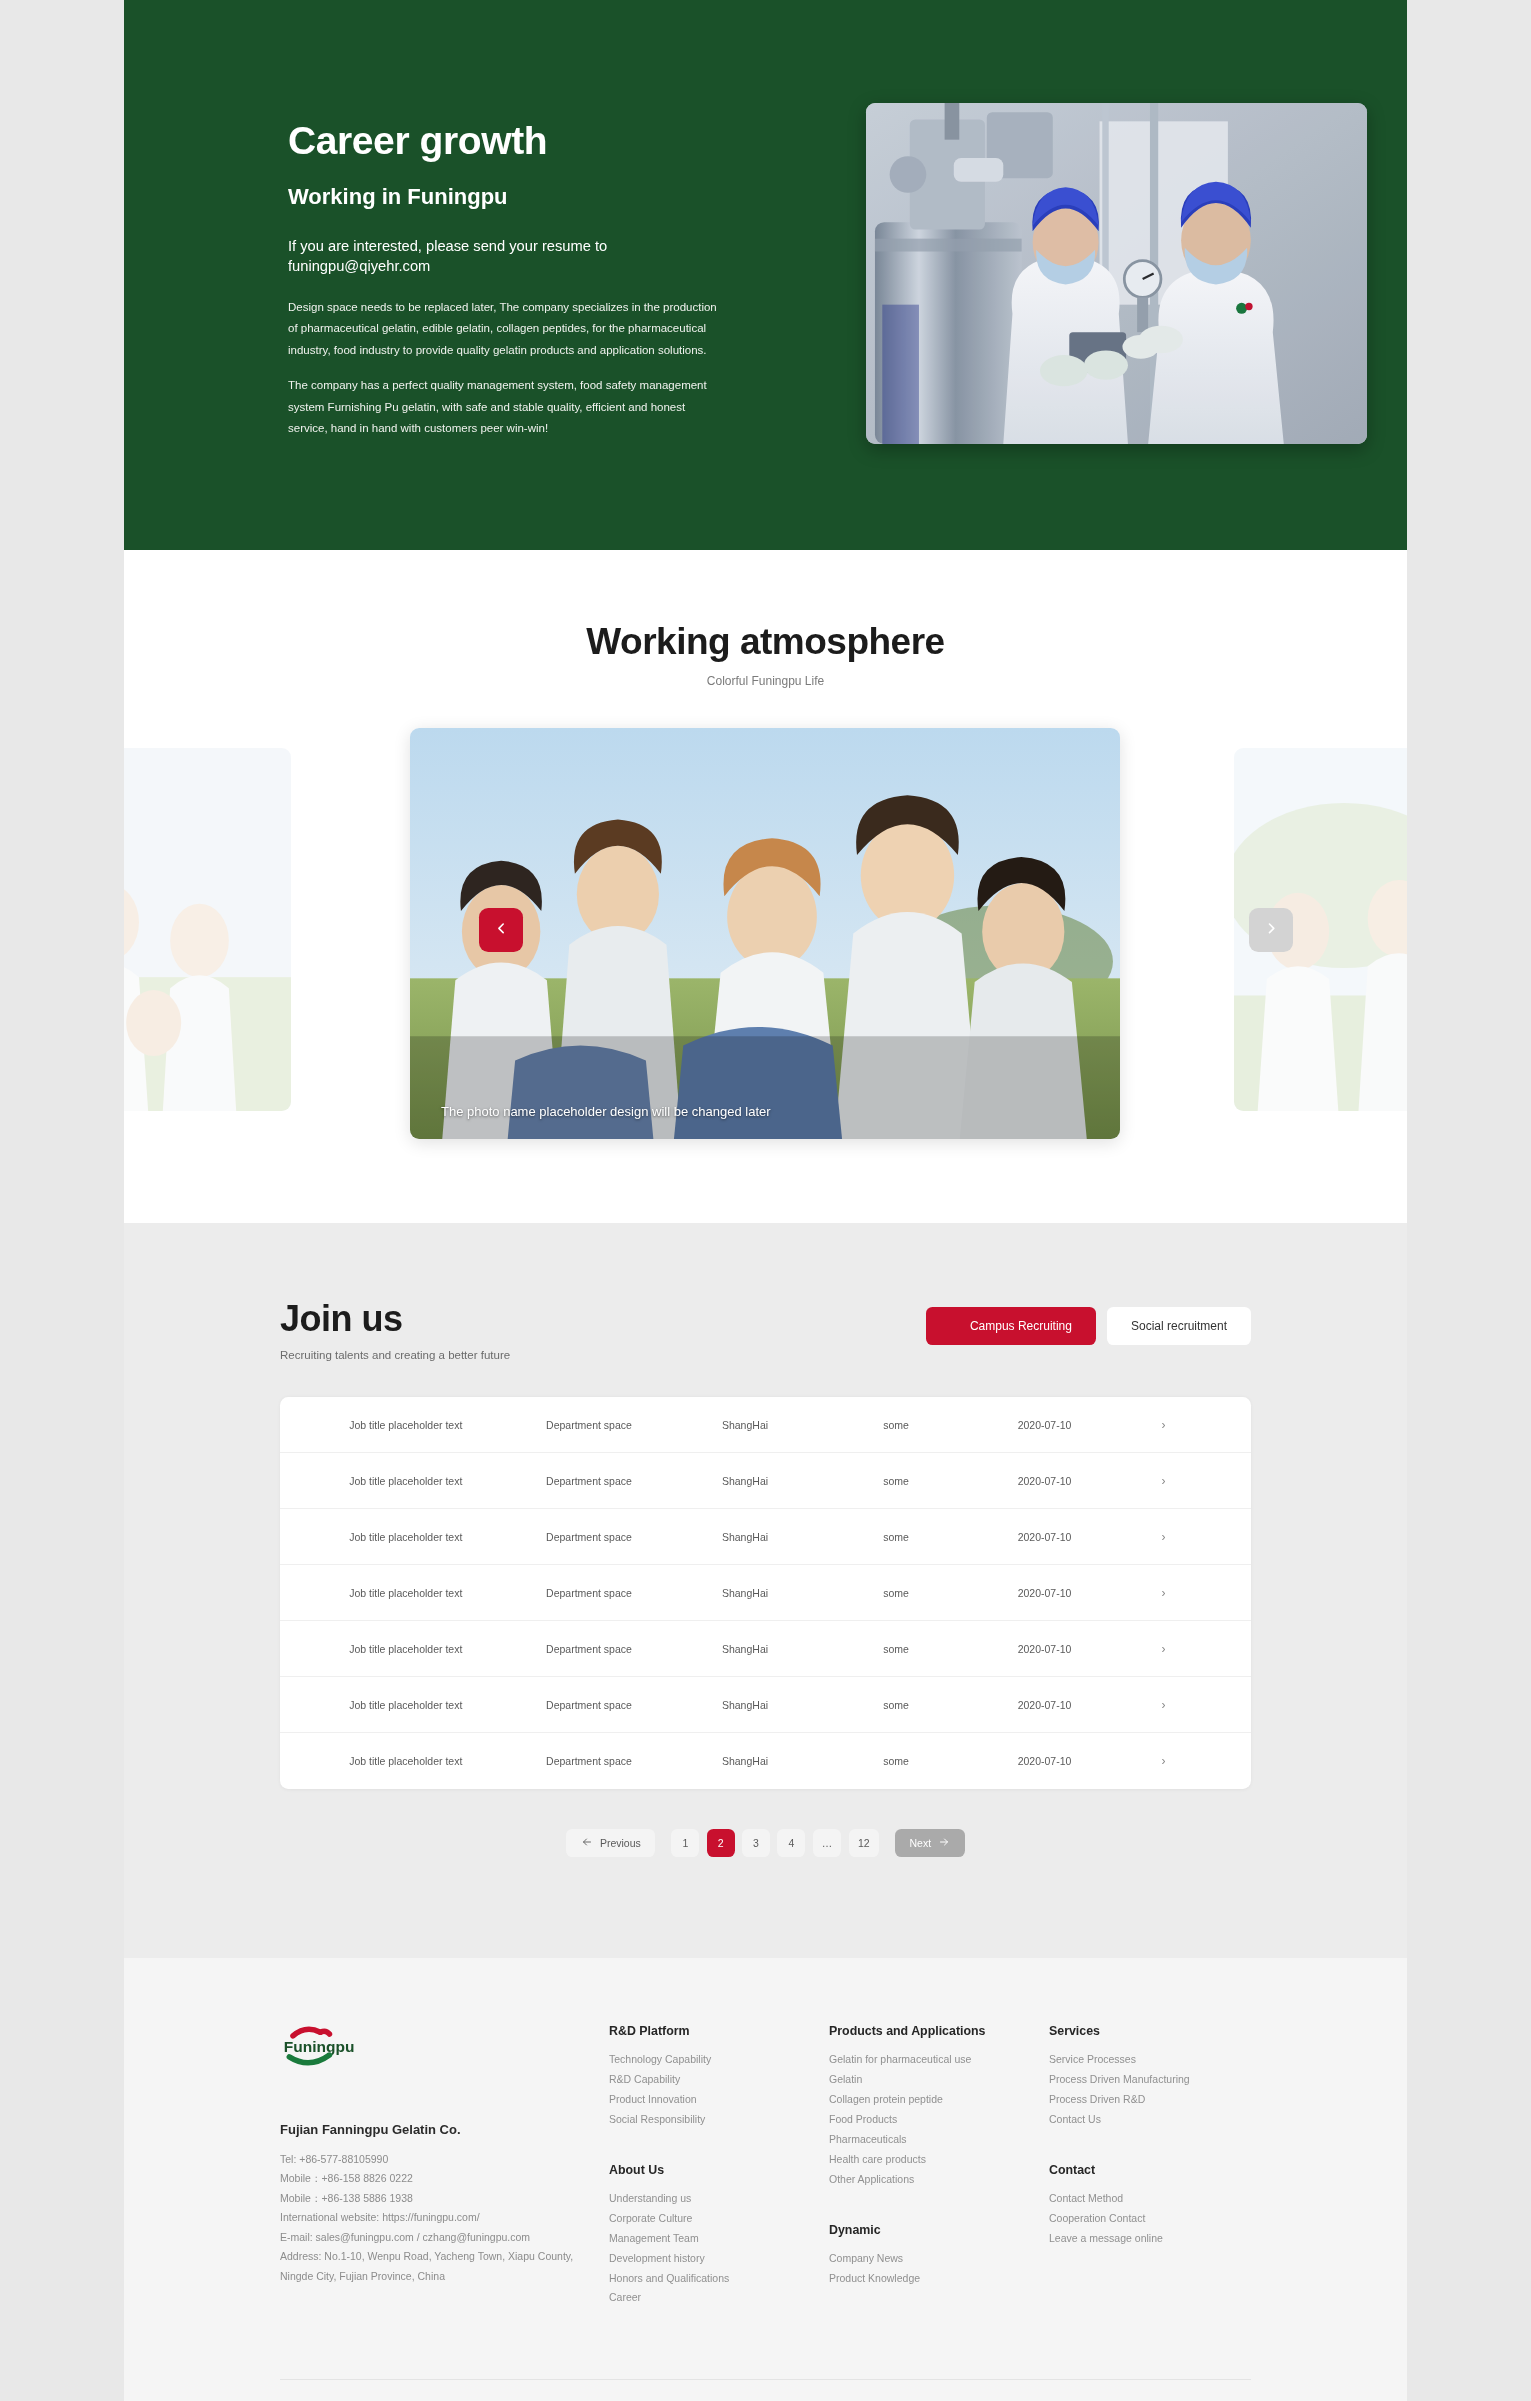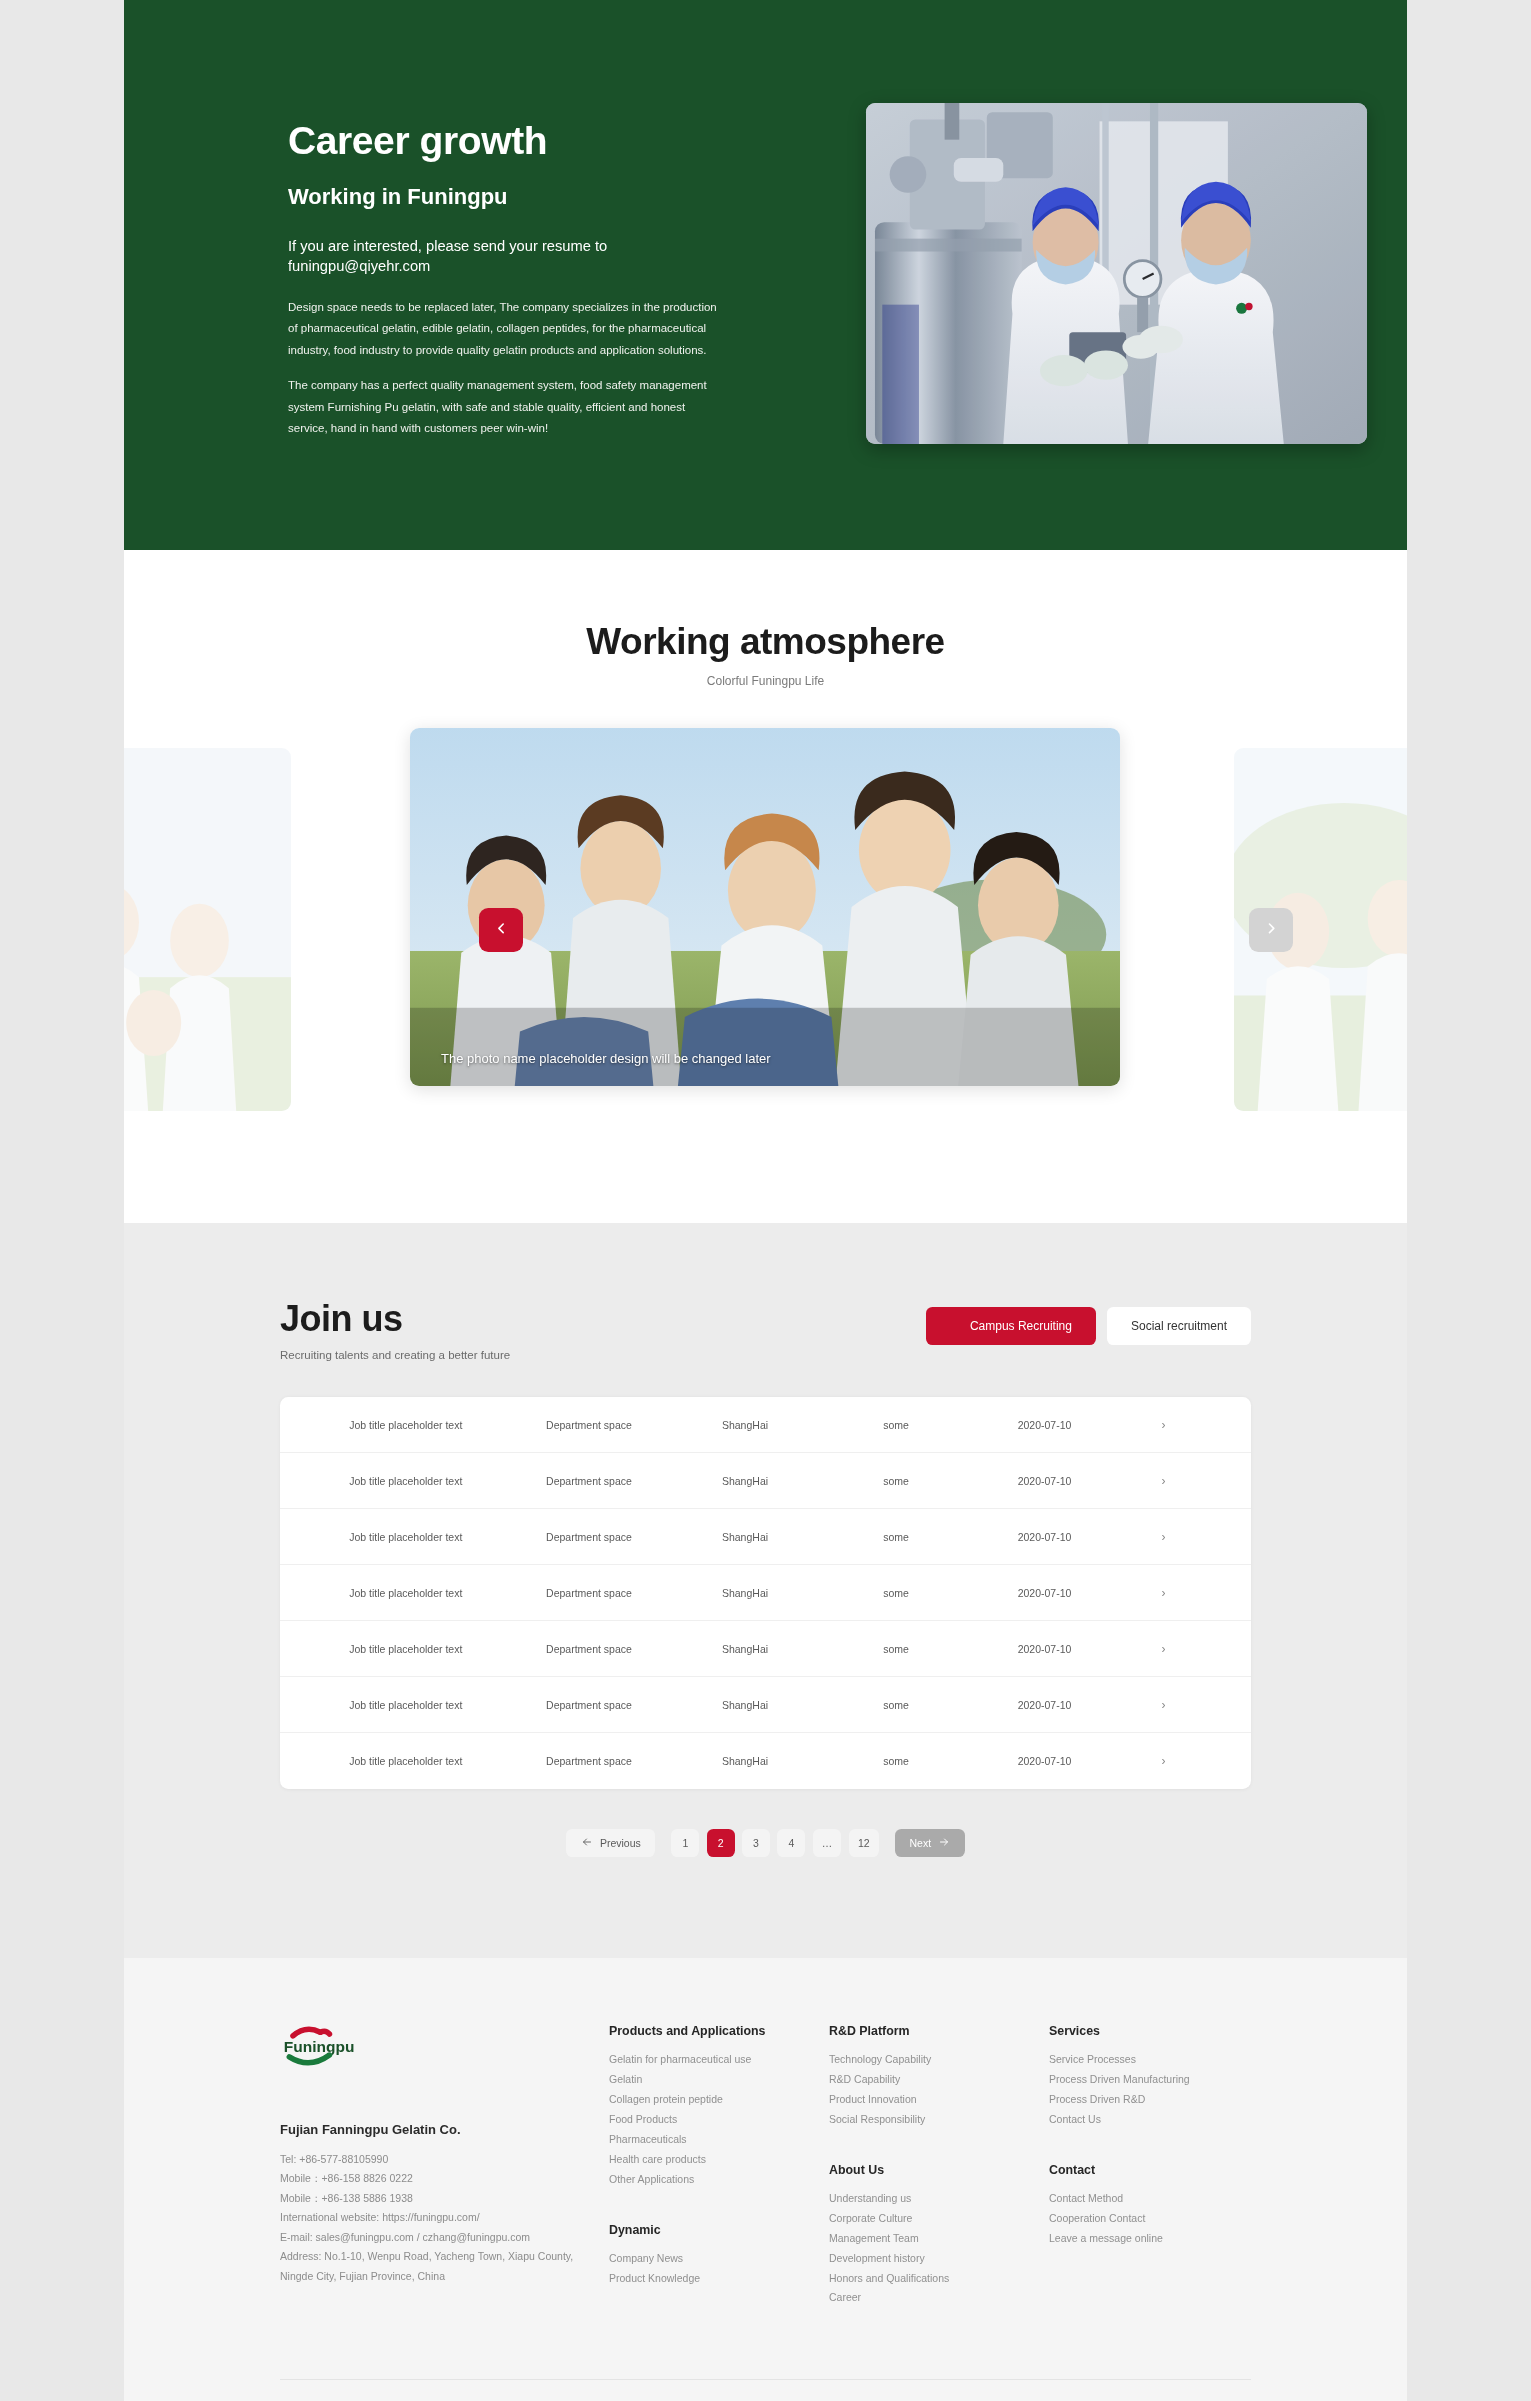--- a/index.html
+++ b/index.html
@@ -101,21 +101,21 @@
   }
   .slide {
     position: absolute;
     top: 0;
     border-radius: 9.2px;
     overflow: hidden;
   }
   .slide.center {
     left: 286px;
     width: 710px;
-    height: 358px;
+    height: 411px;
     z-index: 3;
     box-shadow: 0 3.7px 16.5px rgba(0,0,0,0.12);
   }
   .slide.side {
     top: 20px;
     width: 238px;
     height: 363px;
     z-index: 1;
     opacity: 0.30;
   }
@@ -598,45 +598,45 @@
             <div>Mobile：+86-158 8826 0222</div>
             <div>Mobile：+86-138 5886 1938</div>
             <div>International website: https://funingpu.com/</div>
             <div>E-mail: sales@funingpu.com / czhang@funingpu.com</div>
             <div>Address: No.1-10, Wenpu Road, Yacheng Town, Xiapu County,</div>
             <div>Ningde City, Fujian Province, China</div>
           </div>
       </div>
       <div id="footer-link-columns" style="display:flex;">
           <div class="fcol">
-            <div class="fh">Products and Applications</div>
-            <span class="flink">Gelatin for pharmaceutical use</span>
-            <span class="flink">Gelatin</span>
-            <span class="flink">Collagen protein peptide</span>
-            <span class="flink">Food Products</span>
-            <span class="flink">Pharmaceuticals</span>
-            <span class="flink">Health care products</span>
-            <span class="flink">Other Applications</span>
-            <div class="fh second">Dynamic</div>
-            <span class="flink">Company News</span>
-            <span class="flink">Product Knowledge</span>
-          </div>
-          <div class="fcol">
             <div class="fh">R&amp;D Platform</div>
             <span class="flink">Technology Capability</span>
             <span class="flink">R&amp;D Capability</span>
             <span class="flink">Product Innovation</span>
             <span class="flink">Social Responsibility</span>
             <div class="fh second">About Us</div>
             <span class="flink">Understanding us</span>
             <span class="flink">Corporate Culture</span>
             <span class="flink">Management Team</span>
             <span class="flink">Development history</span>
             <span class="flink">Honors and Qualifications</span>
             <span class="flink">Career</span>
+          </div>
+          <div class="fcol">
+            <div class="fh">Products and Applications</div>
+            <span class="flink">Gelatin for pharmaceutical use</span>
+            <span class="flink">Gelatin</span>
+            <span class="flink">Collagen protein peptide</span>
+            <span class="flink">Food Products</span>
+            <span class="flink">Pharmaceuticals</span>
+            <span class="flink">Health care products</span>
+            <span class="flink">Other Applications</span>
+            <div class="fh second">Dynamic</div>
+            <span class="flink">Company News</span>
+            <span class="flink">Product Knowledge</span>
           </div>
           <div class="fcol last">
             <div class="fh">Services</div>
             <span class="flink">Service Processes</span>
             <span class="flink">Process Driven Manufacturing</span>
             <span class="flink">Process Driven R&amp;D</span>
             <span class="flink">Contact Us</span>
             <div class="fh second">Contact</div>
             <span class="flink">Contact Method</span>
             <span class="flink">Cooperation Contact</span>

